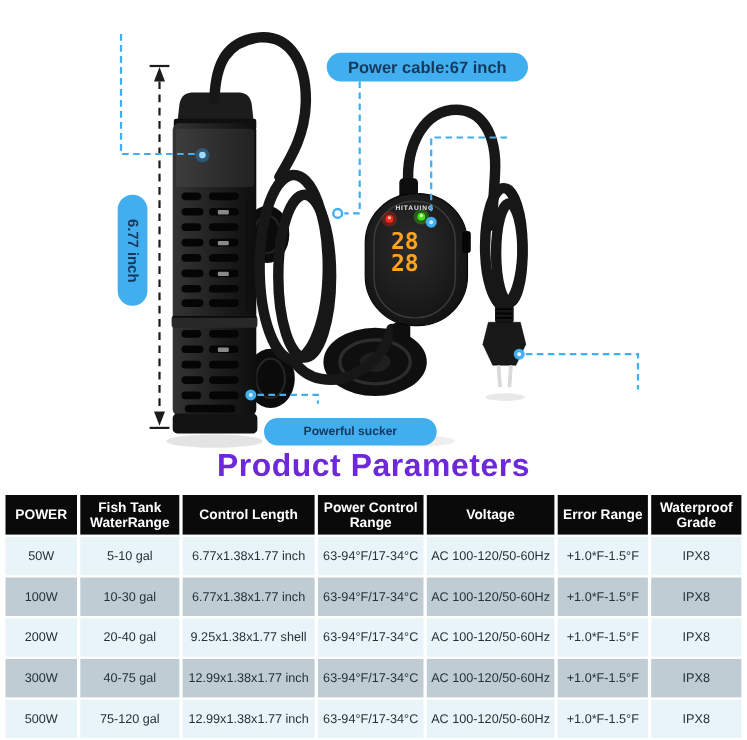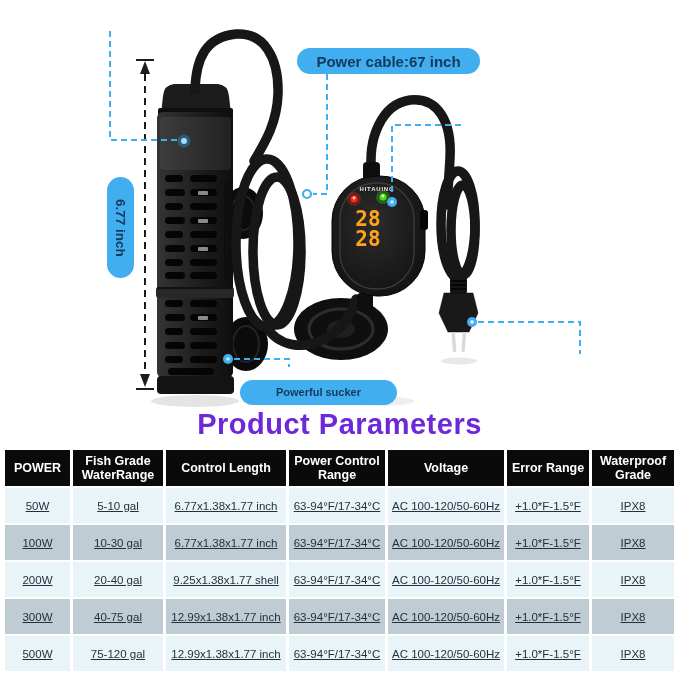--- a/index.html
+++ b/index.html
@@ -18,21 +18,21 @@
                writing-mode:vertical-rl;border-radius:14px;}
   
   .title{position:absolute;left:0;top:408px;width:679px;text-align:center;
          font-size:29px;font-weight:bold;color:#6d28d9;letter-spacing:0.5px;}
   
   .table-wrap{position:absolute;left:2px;top:448px;width:675px;}
   table{border-collapse:separate;border-spacing:3px 2px;table-layout:fixed;width:675px;}
   th{background:#0a0a0a;color:#fff;font-size:12.5px;font-weight:bold;text-align:center;
      vertical-align:middle;height:36px;white-space:pre-line;line-height:1.15;padding:0 1px;}
   td{font-size:11.5px;color:#24313a;text-align:center;vertical-align:middle;height:35px;
-     white-space:nowrap;padding:0 1px;text-decoration:underline;}
+     white-space:nowrap;padding:0 1px;}
   tbody tr:nth-child(odd) td{background:#e9f4f9;}
   tbody tr:nth-child(even) td{background:#bfccd4;}
   svg{position:absolute;left:0;top:0;}
   svg text{font-family:"Liberation Sans",sans-serif;}
   .seg{font-family:"DejaVu Sans Mono",monospace;font-weight:bold;}
 </style>
 </head>
 <body>
 
 <div class="canvas">
@@ -209,21 +209,21 @@
           <col style="width:90px">
           <col style="width:120px">
           <col style="width:96px">
         <col style="width:116px">
           <col style="width:82px">
           <col style="width:82px">
       </colgroup>
       <thead>
         <tr>
           <th>POWER</th>
-          <th>Fish Grade
+          <th>Fish Tank
 WaterRange</th>
           <th>Control Length</th>
           <th>Power Control
 Range</th>
           <th>Voltage</th>
           <th>Error Range</th>
           <th>Waterproof
 Grade</th>
         </tr>
       </thead>

